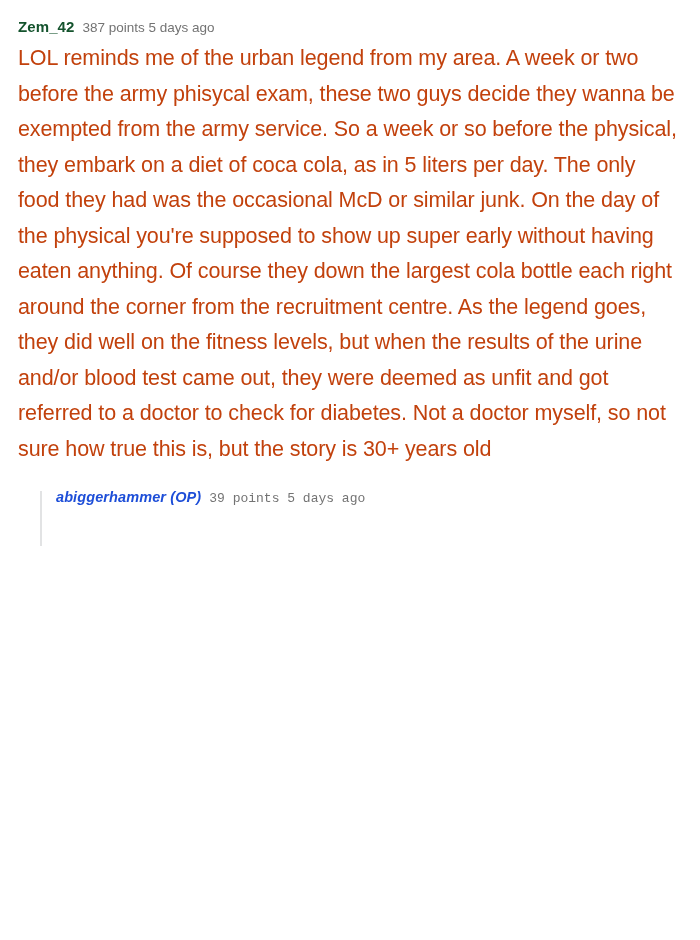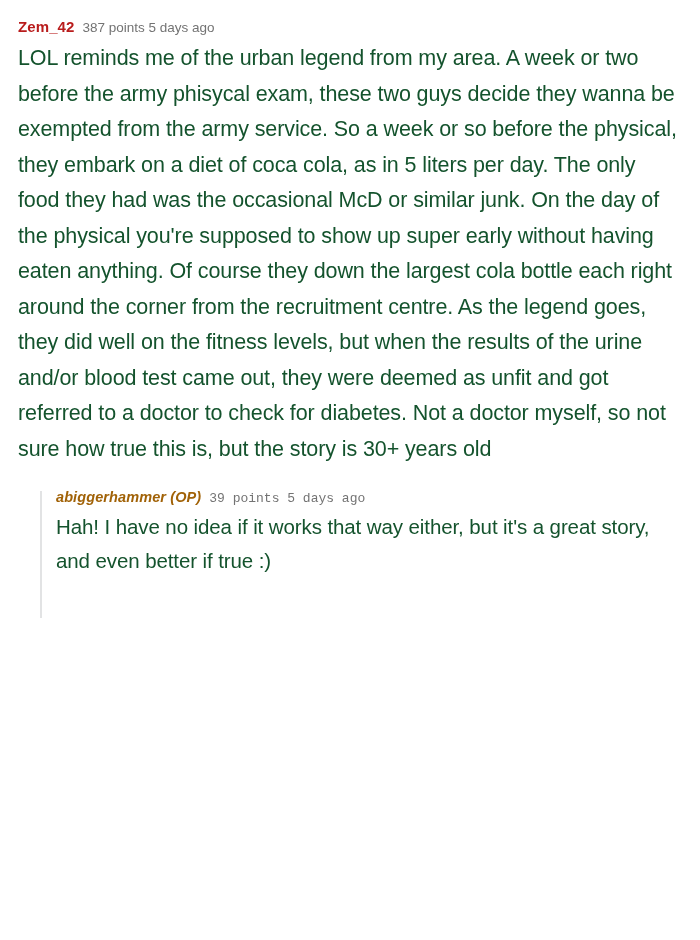--- a/index.html
+++ b/index.html
@@ -23,41 +23,41 @@
   }
   .comment-header {
     display: flex;
     align-items: baseline;
     gap: 8px;
     margin-bottom: 6px;
   }
   .author {
     font-size: 15px;
     font-weight: bold;
-    color: #b91c1c;
+    color: #14532d;
     letter-spacing: 0.1px;
   }
   .author.op {
-    color: #a16207;
+    color: #1d4ed8;
     font-style: italic;
     font-weight: bold;
     font-size: 14.5px;
   }
   .meta {
     font-size: 13.5px;
     color: #737373;
   }
   .meta.small {
     font-size: 13px;
     font-family: Liberation Mono, monospace;
   }
   .body-text {
     font-size: 21.5px;
     line-height: 35.5px;
-    color: #14532d;
+    color: #c2410c;
     letter-spacing: -0.1px;
     margin: 0;
     padding-right: 6px;
   }
   .reply {
     margin-top: 22px;
     margin-left: 22px;
     padding-left: 16px;
     position: relative;
   }
@@ -89,16 +89,15 @@
       <span class="meta">387 points 5 days ago</span>
     </div>
     <p class="body-text">LOL reminds me of the urban legend from my area. A week or two before the army phisycal exam, these two guys decide they wanna be exempted from the army service. So a week or so before the physical, they embark on a diet of coca cola, as in 5 liters per day. The only food they had was the occasional McD or similar junk. On the day of the physical you're supposed to show up super early without having eaten anything. Of course they down the largest cola bottle each right around the corner from the recruitment centre. As the legend goes, they did well on the fitness levels, but when the results of the urine and/or blood test came out, they were deemed as unfit and got referred to a doctor to check for diabetes. Not a doctor myself, so not sure how true this is, but the story is 30+ years old</p>
   </div>
 
   <div class="reply">
     <div class="comment-header">
       <span class="author op">abiggerhammer (OP)</span>
       <span class="meta small">39 points 5 days ago</span>
     </div>
-    <p class="body-text">Hah! I have no idea if it works that way either, but it's a great story, and even better if true :)</p>
   </div>
 
 </div>
 
 </body></html>

